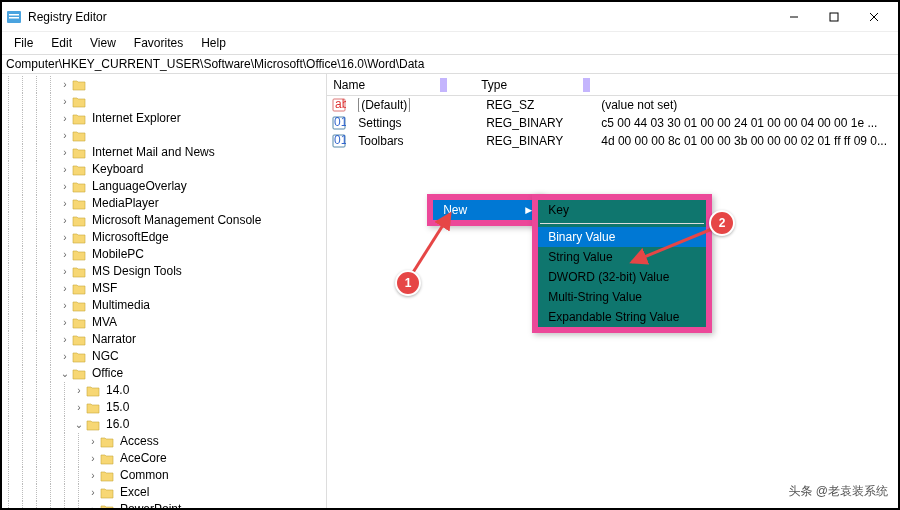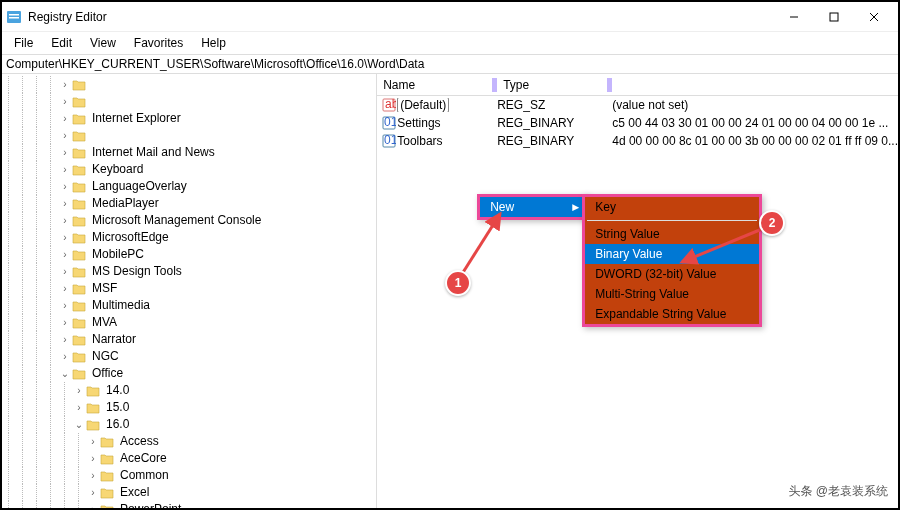--- a/index.html
+++ b/index.html
@@ -19,30 +19,30 @@
 .workspace { display: flex; height: calc(510px - 30px - 22px - 20px - 4px); }
 .tree-pane { width: 380px; border-right: 1px solid #ddd; overflow: hidden; padding-top: 2px; }
 .list-pane { flex: 1; position: relative; }
 
 .tree-node { display: flex; align-items: center; height: 17px; line-height: 17px; white-space: nowrap; cursor: pointer; }
 .expander { width: 14px; text-align: center; color: #666; font-size: 10px; }
 .folder-icon { width: 16px; height: 14px; margin-right: 4px; display: inline-flex; align-items: center; }
 .folder-icon svg { width: 14px; height: 12px; }
 
 .list-header { display: flex; border-bottom: 1px solid #ddd; height: 22px; align-items: center; }
-.list-header .col { padding: 0 6px; border-right: 5px solid #c4b5fd; }
+.list-header .col { padding: 0 6px; border-right: 7px solid #c4b5fd; }
 .col-name { width: 120px; }
-.col-type { width: 115px; }
+.col-type { width: 115px; margin-left: 28px; }
 .col-data { flex: 1; }
 
 .list-row { display: flex; height: 18px; align-items: center; }
-.list-row .cell { padding: 0 0; white-space: nowrap; overflow: hidden; text-overflow: ellipsis; }
+.list-row .cell { padding: 0 11px; white-space: nowrap; overflow: hidden; text-overflow: ellipsis; }
 .val-icon { width: 16px; height: 16px; margin-left: 4px; display: inline-flex; align-items: center; justify-content: center; }
 
-.context-menu { position: absolute; background: #c2410c; border: 3px solid #ec4899; box-shadow: 2px 2px 6px rgba(0,0,0,.25); z-index: 20; }
+.context-menu { position: absolute; background: #0f766e; border: 6px solid #ec4899; box-shadow: 2px 2px 6px rgba(0,0,0,.25); z-index: 20; }
 .ctx-item { padding: 4px 18px 4px 10px; min-width: 105px; display: flex; align-items: center; cursor: pointer; position: relative; height: 20px; }
 .ctx-item.highlight { background: #0078d4; color: #fff; }
 .ctx-item .sub-arrow { position: absolute; right: 6px; font-size: 9px; }
 .submenu { min-width: 180px; }
 
 .badge { position: absolute; width: 26px; height: 26px; border-radius: 50%; background: #e64646; color: #fff; font-weight: bold; display: flex; align-items: center; justify-content: center; font-size: 14px; z-index: 30; border: 2px solid #fff; box-shadow: 0 1px 3px rgba(0,0,0,.3); }
 
 .arrow { position: absolute; z-index: 25; pointer-events: none; }
 
 .watermark { position: absolute; right: 10px; bottom: 8px; font-size: 12px; color: #555; font-weight: 500; z-index: 40; text-shadow: 0 0 3px #fff; }
@@ -490,25 +490,25 @@
         <span>New</span>
         <span class="sub-arrow">▶</span>
       </div>
     </div>
 
     <div class="context-menu submenu" id="submenu" style="left:205px; top:120px;">
         <div class="ctx-item">
           <span>Key</span>
         </div>
         <div style="height: 1px; background: rgb(221, 221, 221); margin: 3px 2px;"></div>
+        <div class="ctx-item highlight">
+          <span>Binary Value</span>
+        </div>
         <div class="ctx-item">
           <span>String Value</span>
-        </div>
-        <div class="ctx-item highlight">
-          <span>Binary Value</span>
         </div>
         <div class="ctx-item">
           <span>DWORD (32-bit) Value</span>
         </div>
         <div class="ctx-item">
           <span>Multi-String Value</span>
         </div>
         <div class="ctx-item">
           <span>Expandable String Value</span>
         </div>

